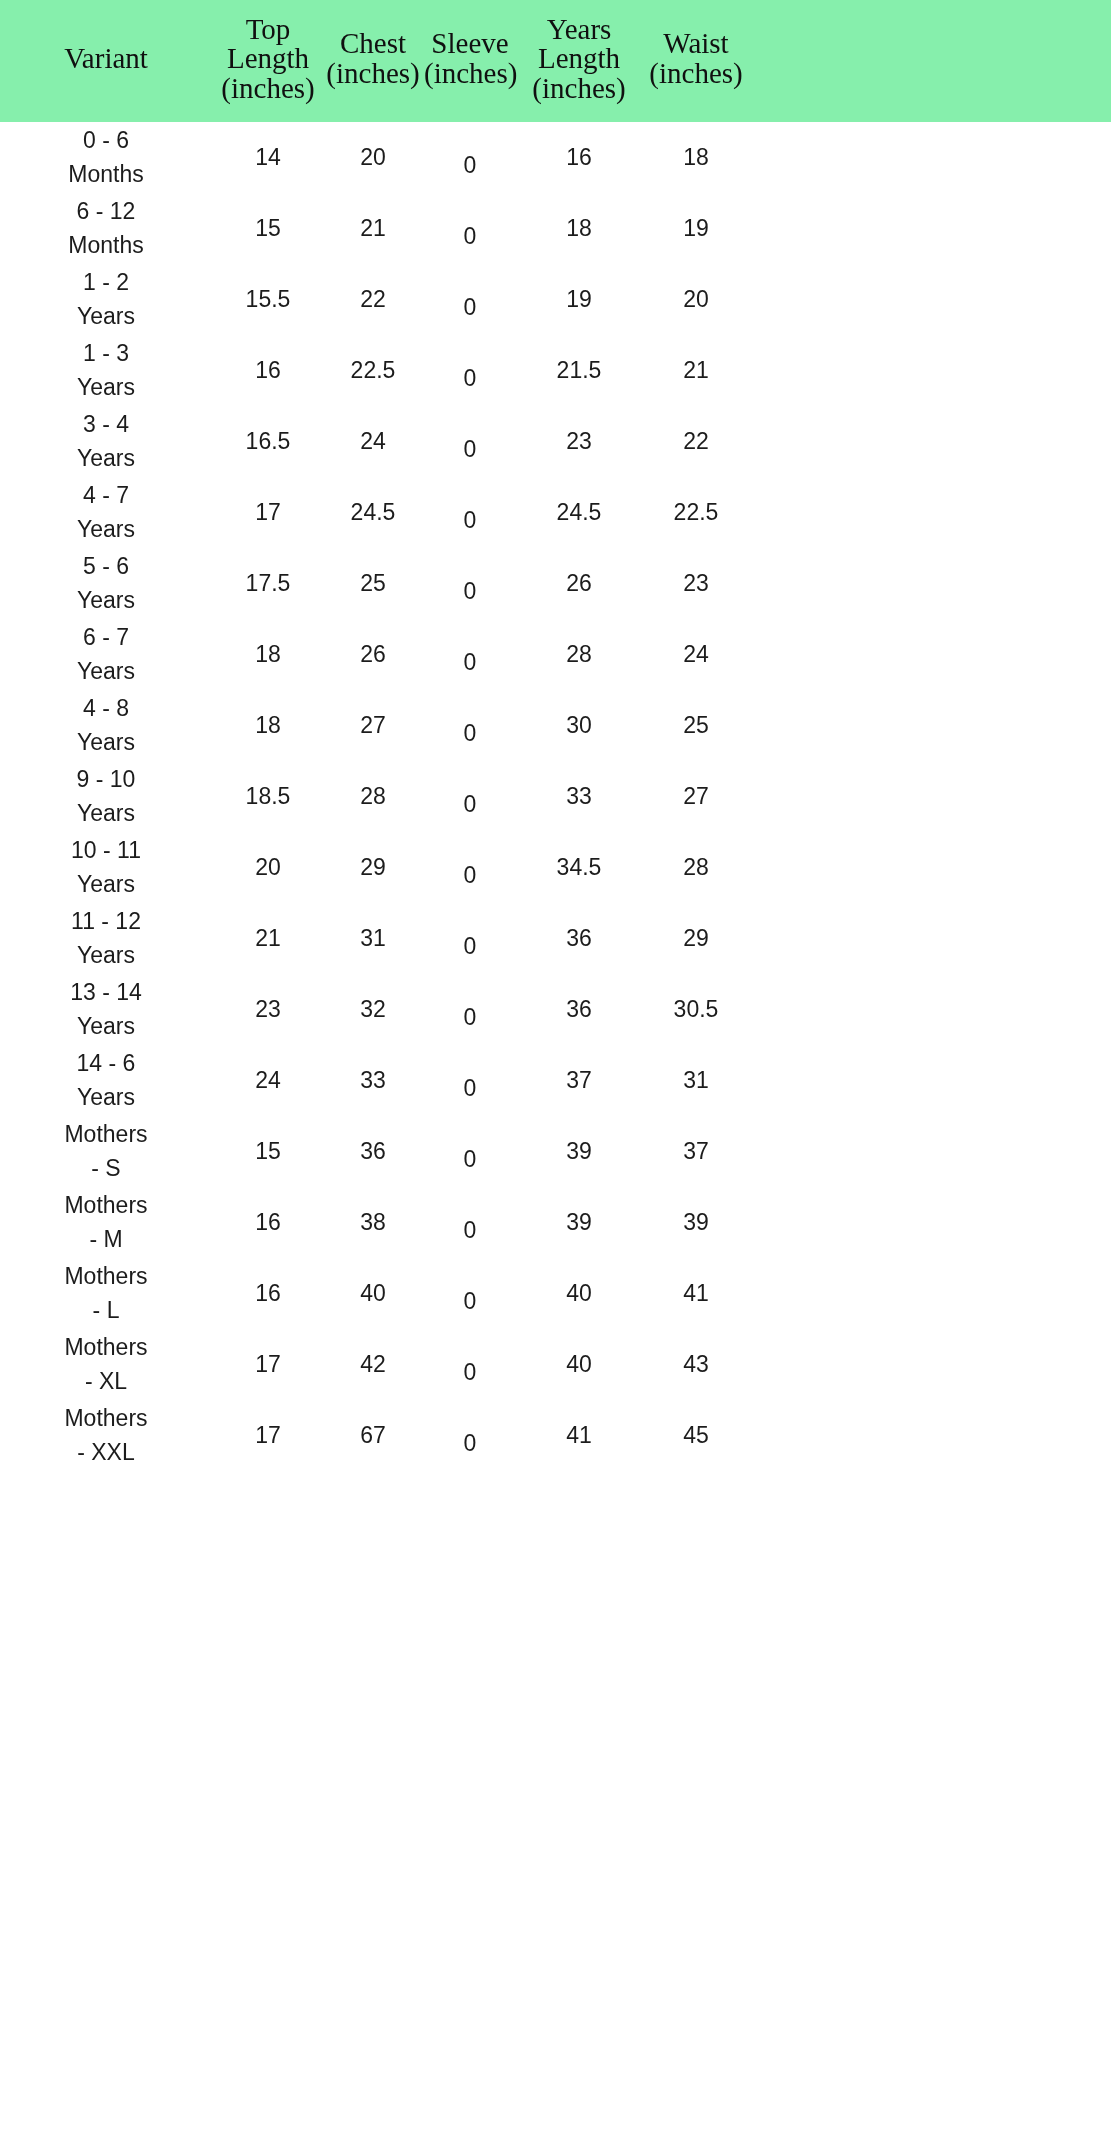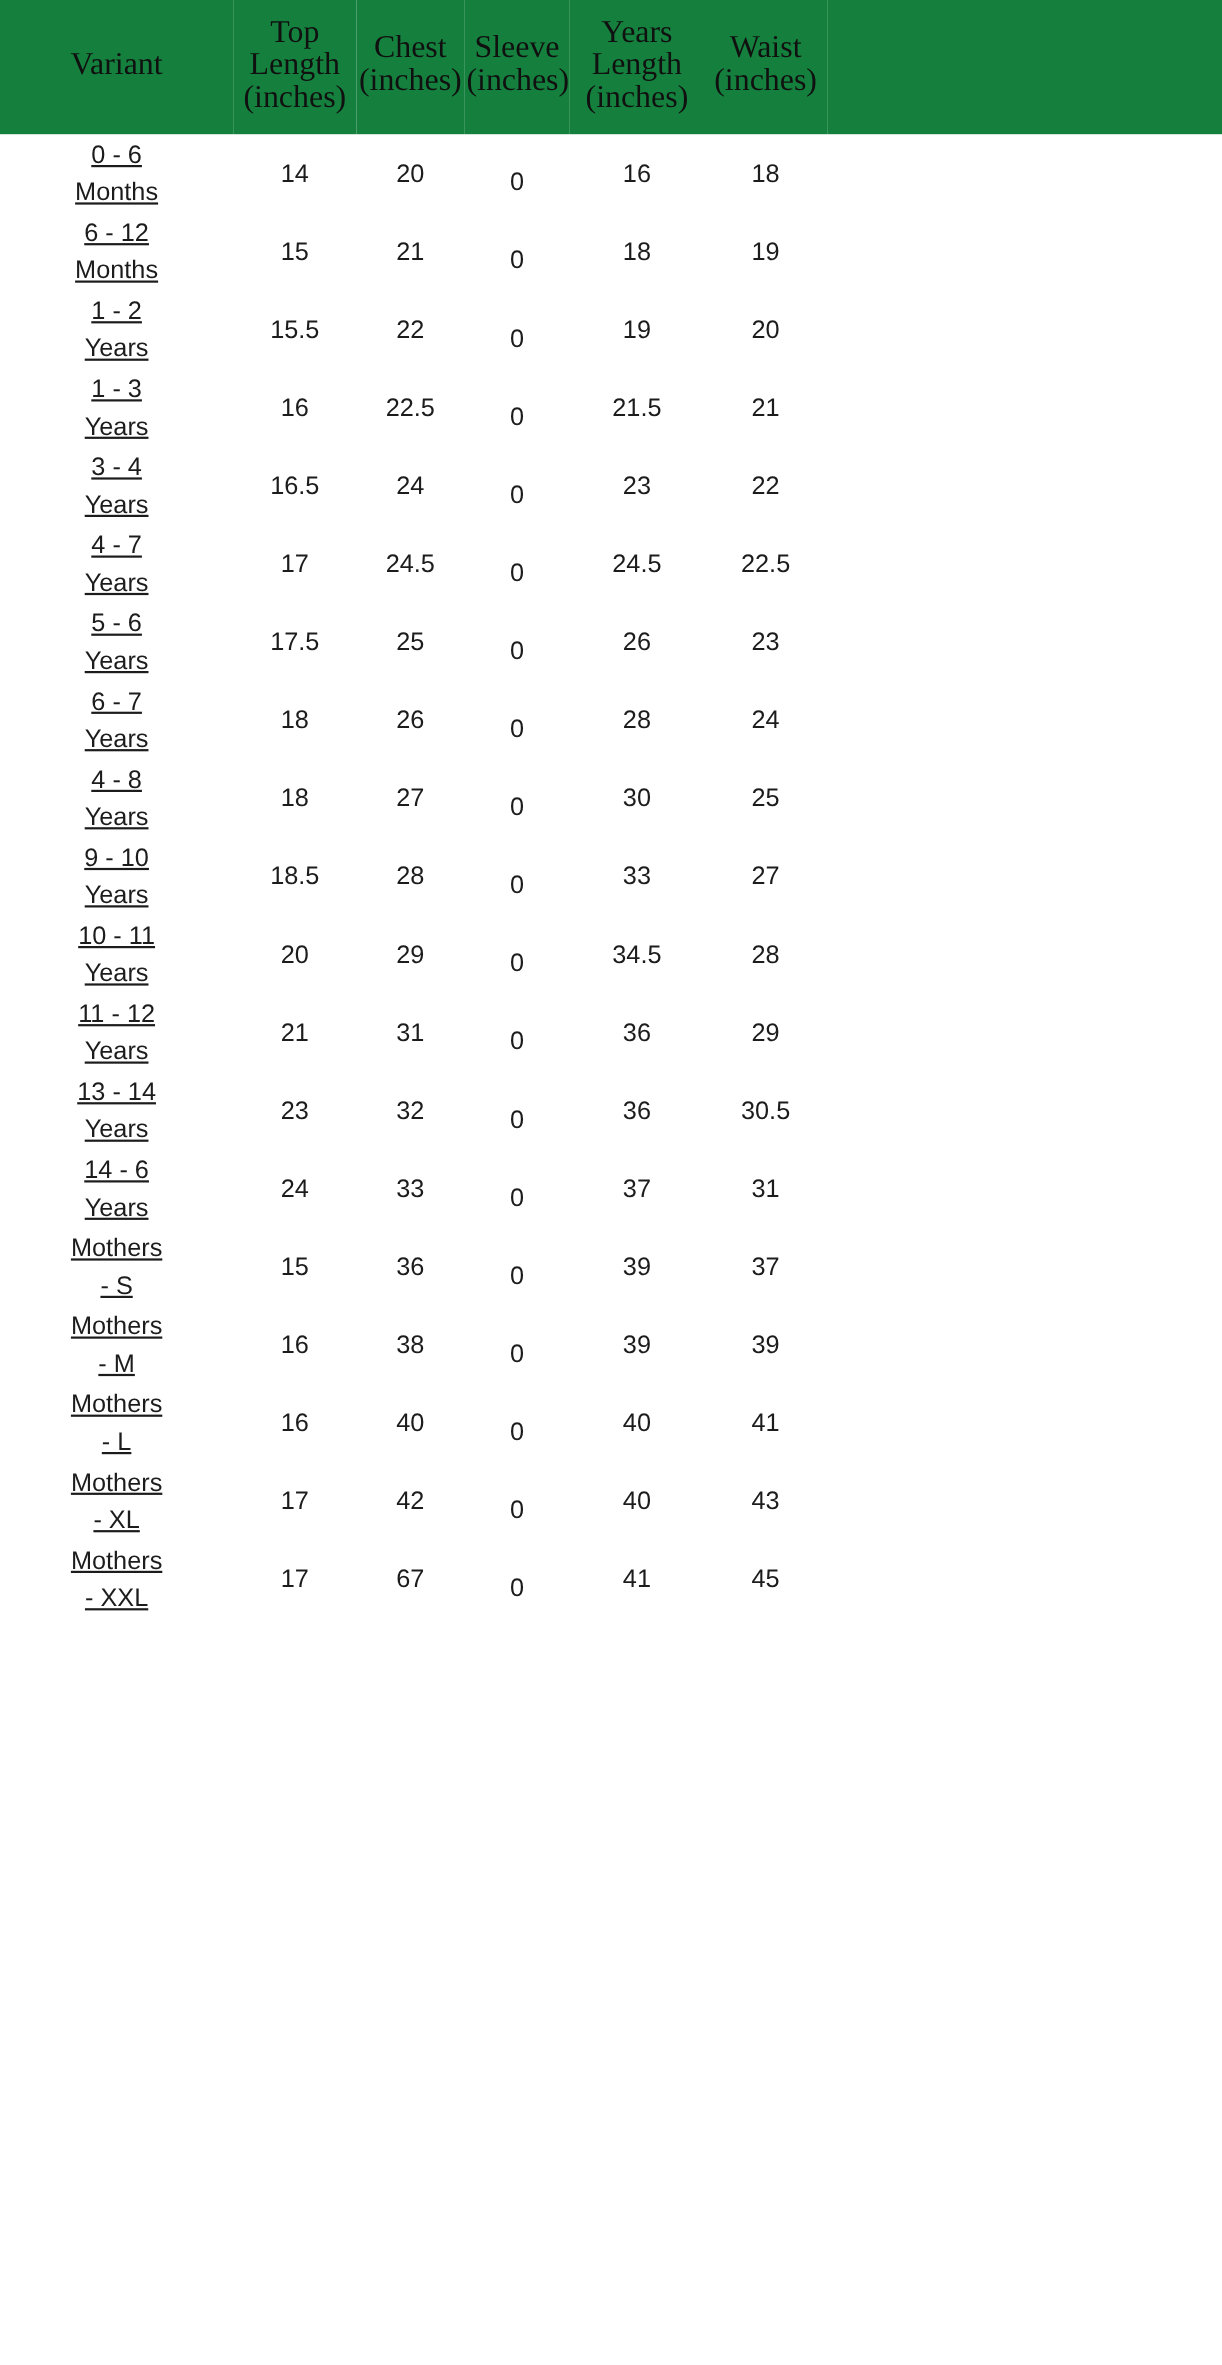--- a/index.html
+++ b/index.html
@@ -17,21 +17,21 @@
   }
 
   .size-chart {
     width: 1111px;
     border-collapse: collapse;
     table-layout: fixed;
   }
 
   
   .size-chart thead tr {
-    background: #15803d;
+    background: #86efac;
   }
   .size-chart thead th {
     font-family: "Liberation Serif", serif;
     font-weight: normal;
     font-size: 29px;
     line-height: 1.02;
     color: #101010;
     text-align: center;
     vertical-align: middle;
     padding: 10px 2px 14px 2px;
@@ -49,21 +49,20 @@
     line-height: 1.42;
     color: #1c1c1c;
     text-align: center;
     vertical-align: middle;
     height: 71px;
     padding: 0 2px;
     box-sizing: border-box;
   }
   .size-chart tbody td.variant-cell {
     line-height: 1.44;
-    text-decoration: underline;
   }
   
   .size-chart tbody td.sleeve-cell {
     padding-top: 16px;
   }
   .size-chart tbody td.spacer-col {
     padding: 0;
   }
 
   

